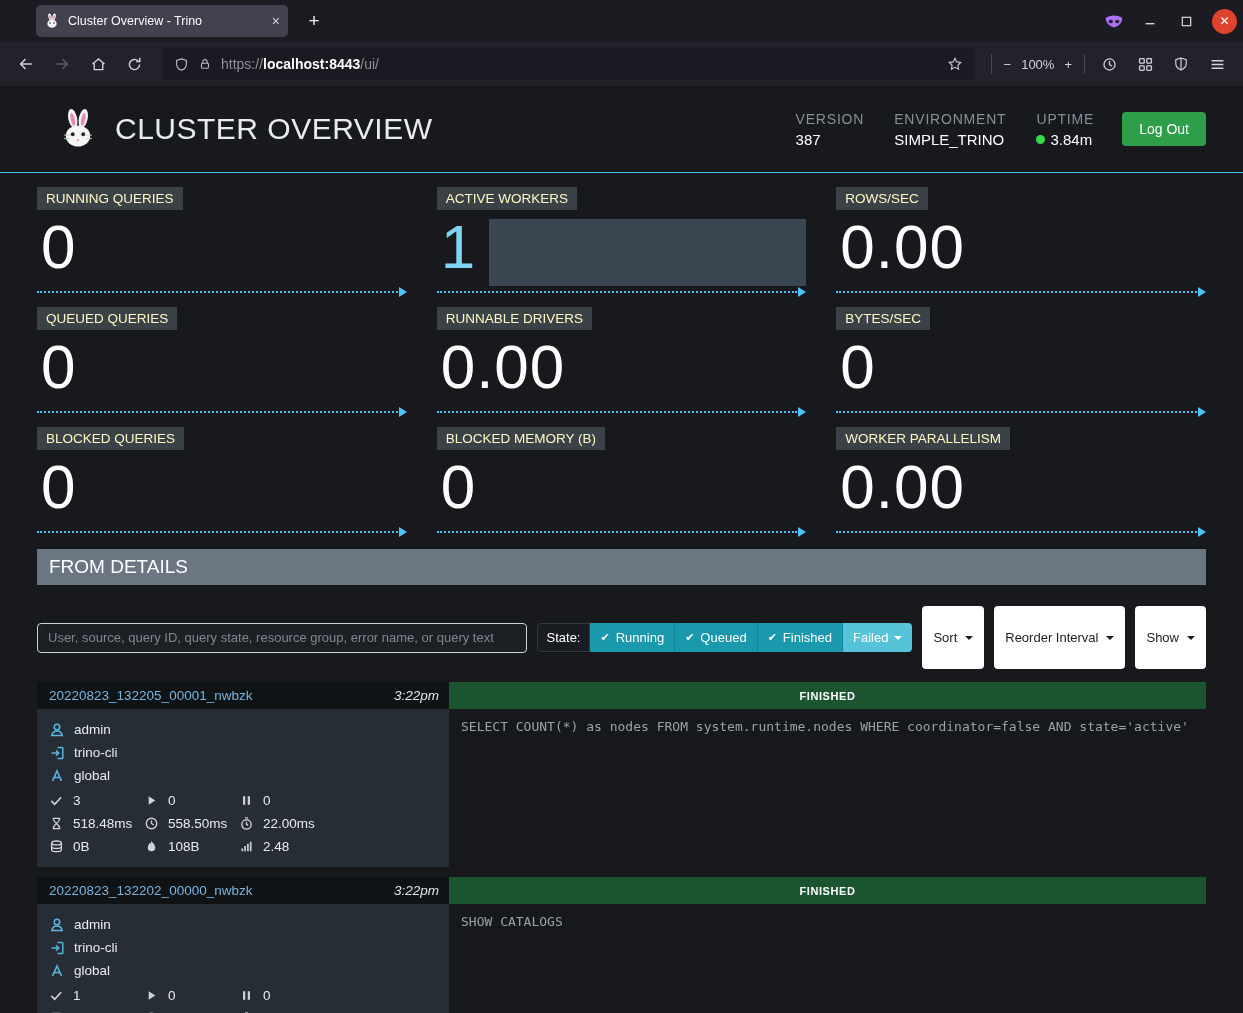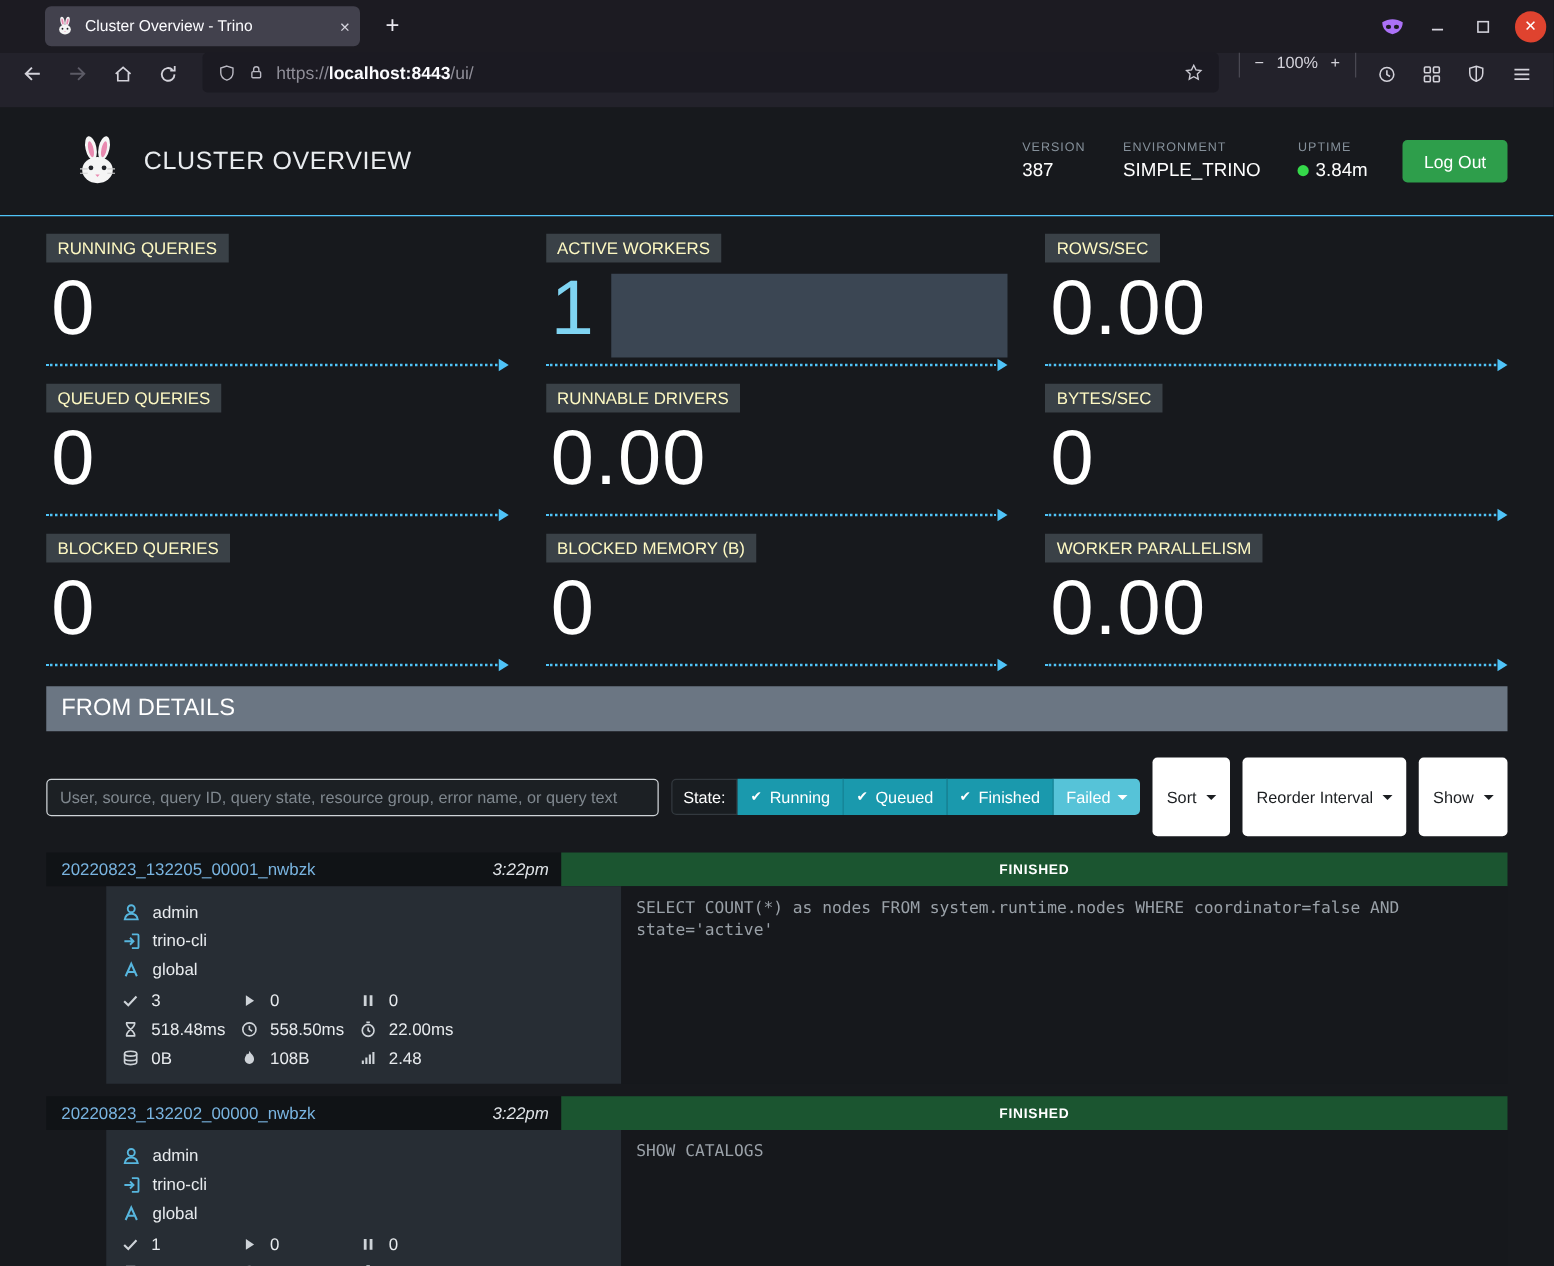--- a/index.html
+++ b/index.html
@@ -16,40 +16,40 @@
          display:flex; align-items:center; gap:8px; padding:0 8px; }
   .tab-title { color:#fbfbfe; font-size:12.5px; white-space:nowrap; overflow:hidden; flex:1; }
   .tab-close { color:#d5d4dd; font-size:14px; cursor:default; }
   .newtab { margin-left:12px; color:#e8e7ee; font-size:19px; width:28px; height:28px;
             display:flex; align-items:center; justify-content:center; }
   .win-controls { position:absolute; right:6px; top:0; height:42px; display:flex; align-items:center; gap:16px; }
   .wc-glyph { color:#d5d4dd; display:flex; align-items:center; justify-content:center; width:20px; height:20px; }
   .wc-close { width:25px; height:25px; border-radius:50%; background:#df432f; color:#fff;
               display:flex; align-items:center; justify-content:center; font-size:12px; }
 
-  .toolbar { height:44px; background:#23222b; display:flex; align-items:flex-start; padding:0 10px; gap:4px; }
+  .toolbar { height:44px; background:#23222b; display:flex; align-items:center; padding:0 10px; gap:4px; }
   .tool-btn { width:32px; height:34px; display:flex; align-items:center; justify-content:center; color:#d3d2da; border-radius:4px; }
   .tool-btn.dim { color:#5c5b66; }
   .urlbar { flex:1; height:32px; background:#1b1a22; border-radius:4px; margin:0 8px;
             display:flex; align-items:center; gap:9px; padding:0 12px; }
   .url { font-size:14px; color:#8f8e98; white-space:nowrap; }
   .url .host { color:#fbfbfe; font-weight:bold; }
   .star { margin-left:auto; color:#c9c8d1; }
   .zoom { display:flex; align-items:center; gap:10px; color:#d3d2da; font-size:13px; margin:0 4px; }
   .vsep { width:1px; height:20px; background:#494852; margin:0 4px; }
 
   
   .page { height:927px; background:#17191d; overflow:hidden; }
 
   .site-header { height:87px; padding:0 37px 0 57px; display:flex; align-items:center;
                  border-bottom:1px solid #4fc3f7; }
-  .page-title { color:#e9ecef; font-size:20px; letter-spacing:0.5px; margin-left:16px; }
+  .page-title { color:#e9ecef; font-size:30px; letter-spacing:0.5px; margin-left:16px; }
   .meta { margin-left:auto; display:flex; gap:30px; align-items:flex-start; }
   .meta-col { display:flex; flex-direction:column; gap:4px; }
-  .meta-label { color:#85909a; font-size:10px; letter-spacing:0.8px; }
+  .meta-label { color:#85909a; font-size:14px; letter-spacing:0.8px;text-align:center; }
   .meta-value { color:#fff; font-size:15px; display:flex; align-items:center; gap:5px; }
   .dot { width:9px; height:9px; border-radius:50%; background:#35d94a; display:inline-block; }
   .logout { margin-left:28px; background:#2e9e4b; color:#fff; border:none; border-radius:4px;
             font-size:14px; padding:9px 17px; font-family:inherit; }
 
   .stats { margin:14px 37px 0; display:grid; grid-template-columns:repeat(3,1fr);
            column-gap:30px; row-gap:10px; }
   .tile { position:relative; height:110px; }
   .chip { position:absolute; top:0; left:0; background:#3a4147; color:#fef9c3;
           font-size:13.5px; padding:4px 9px; z-index:2; }
@@ -80,21 +80,21 @@
            border-top:4px solid currentColor; display:inline-block; }
 
   .qrow { margin:13px 37px 0; }
   .qrow + .qrow { margin-top:10px; }
   .qhead { display:flex; height:27px; }
   .qhead-left { width:412px; background:#101316; display:flex; align-items:center; padding:0 10px 0 12px; }
   .qid { color:#79b4e0; font-size:13.5px; text-decoration:none; }
   .qtime { margin-left:auto; color:#dfe3e7; font-size:13.5px;font-style:italic; }
   .qstatus { flex:1; background:#1b5530; display:flex; align-items:center; justify-content:center;
              color:#fff; font-size:11px; font-weight:bold; letter-spacing:0.6px; }
-  .qbody { display:flex; min-height:141px;margin-left:48px; }
+  .qbody { display:flex; min-height:141px; }
   .qleft { width:412px; background:#272d34; padding:9px 8px 9px 12px; }
   .ident { display:flex; align-items:center; gap:9px; height:23px; color:#e8ebee; font-size:13.5px; }
   .qstats { display:grid; grid-template-columns:95px 95px auto; margin-top:2px; }
   .qstat { display:flex; align-items:center; gap:8px; height:23px; color:#e8ebee; font-size:13.5px; }
   .qright { flex:1; background:#16181c; padding:9px 12px; font-family:"DejaVu Sans Mono", monospace;
             font-size:13px; color:#9aa1a8; white-space:pre-wrap; line-height:1.35; }
 
   .i16 { width:16px; height:16px; flex:0 0 16px; }
   .id-ic { color:#57b6de; }
   .st-ic { color:#ced3d8; }

